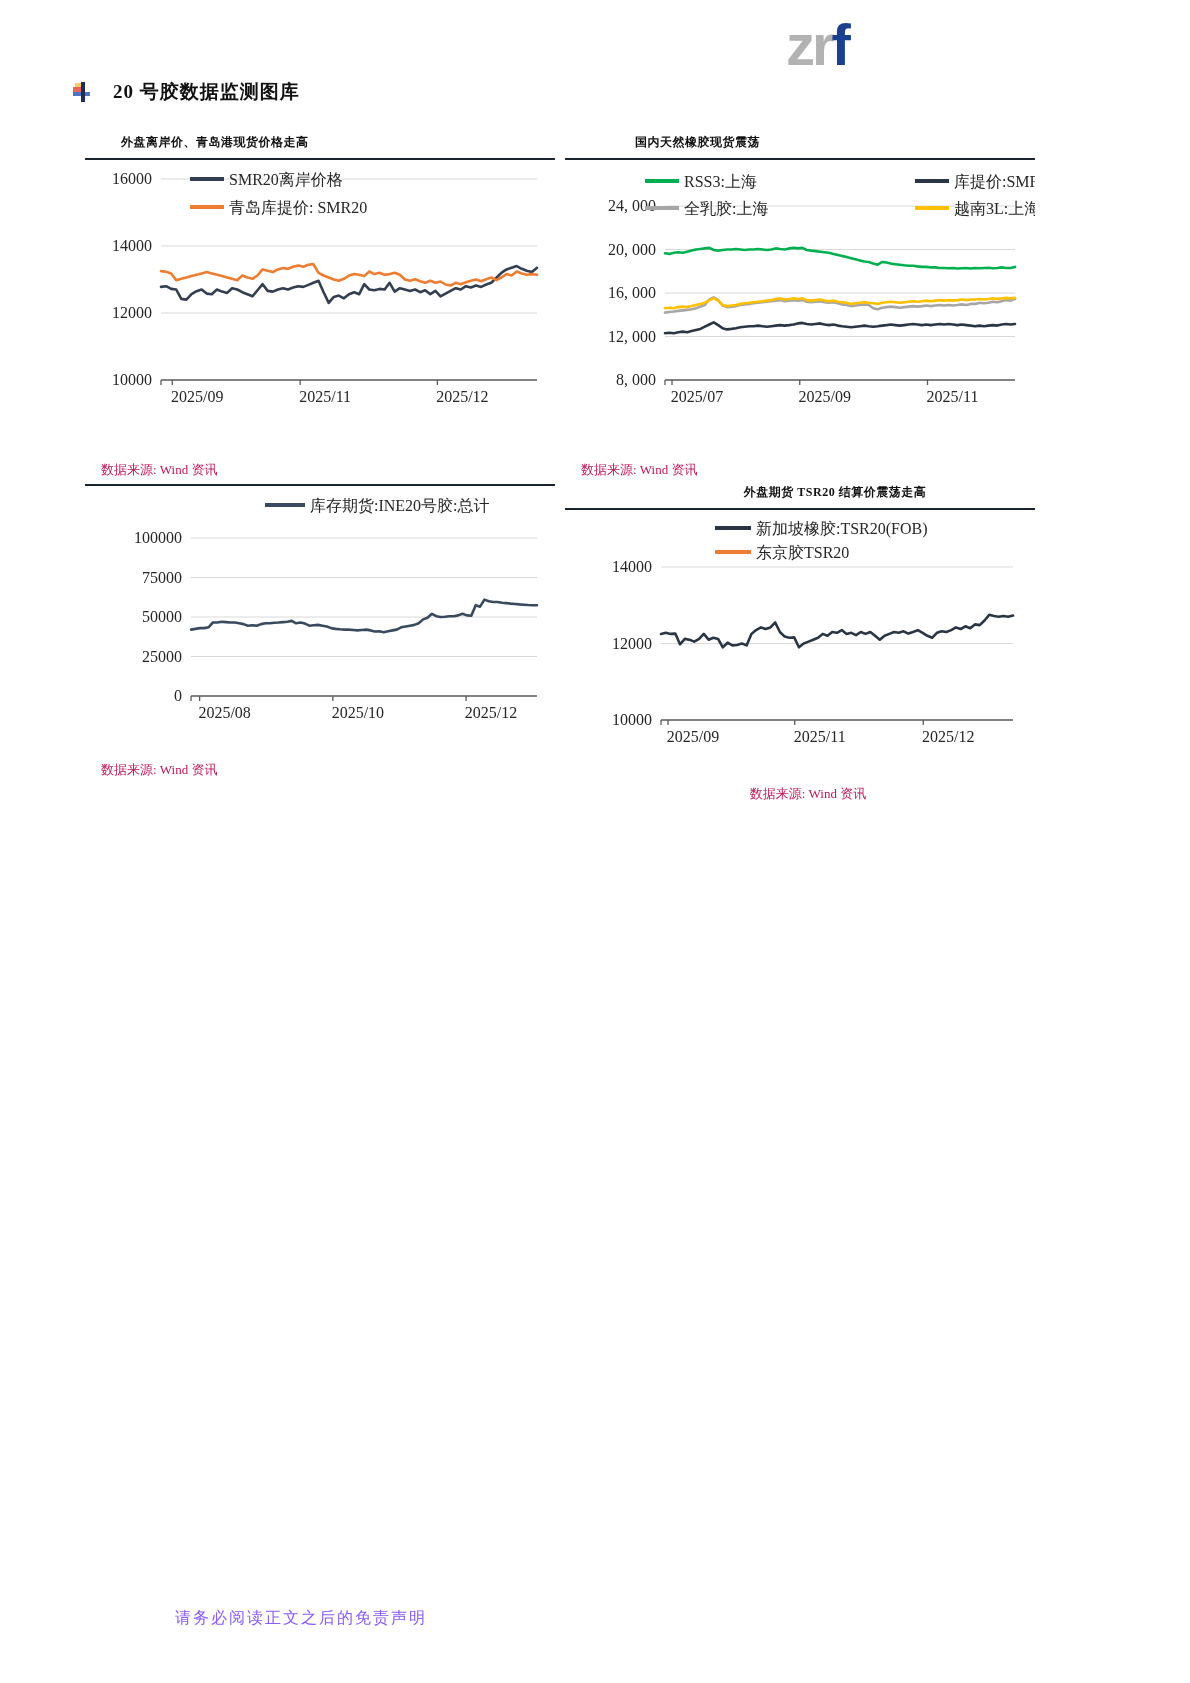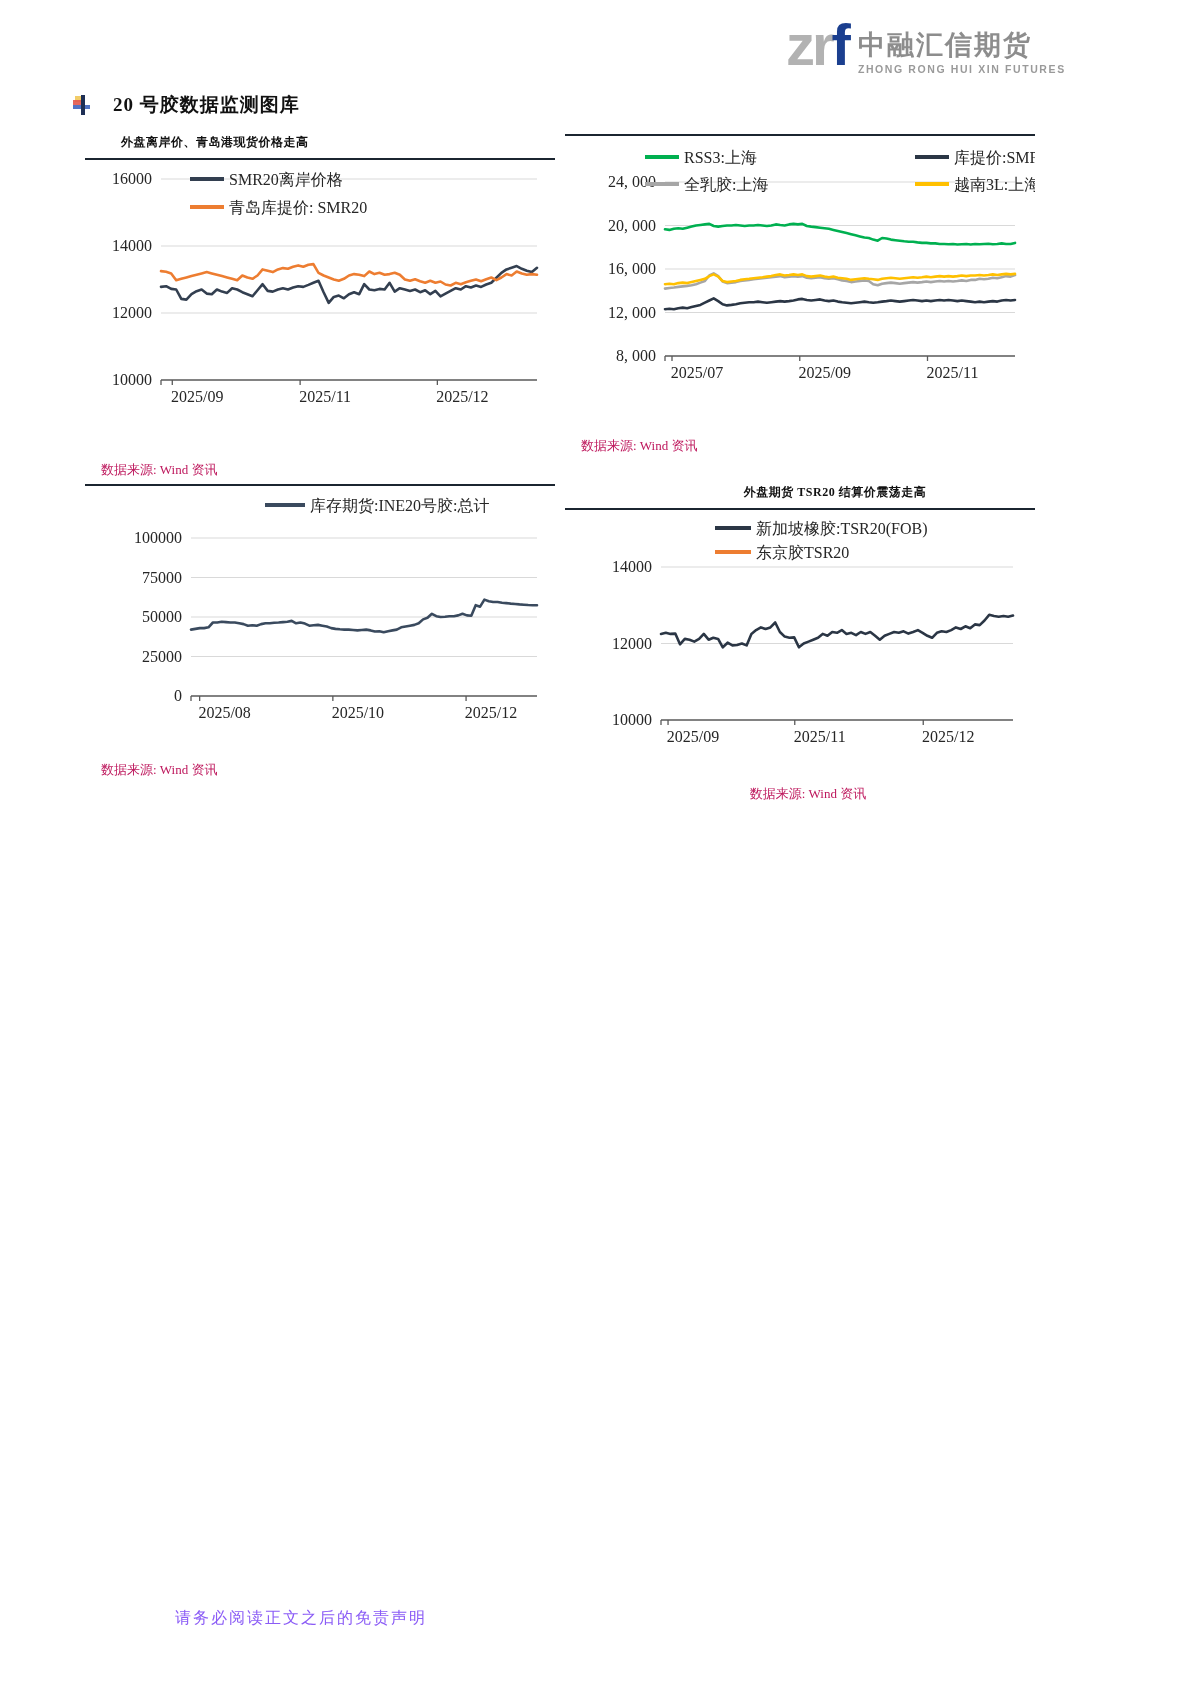--- a/index.html
+++ b/index.html
@@ -13,21 +13,21 @@
     font-size:58px; line-height:58px; letter-spacing:-3px; }
   .logo-zrf .zr { color:#b2b2b2; }
   .logo-zrf .f  { color:#1b3f8f; }
   .logo-names { margin-left:10px; padding-top:14px; }
   .logo-cn { font-size:27px; font-weight:700; color:#8d8d8d; letter-spacing:2px;
     line-height:30px; font-family:"Liberation Sans", sans-serif; }
   .logo-en { font-size:10.5px; font-weight:700; color:#9a9a9a; letter-spacing:1.6px;
     margin-top:3px; font-family:"Liberation Sans", sans-serif; }
 
   
-  .section-head { position:absolute; left:73px; top:92px; display:flex; align-items:center;text-align:center; }
+  .section-head { position:absolute; left:73px; top:79px; display:flex; align-items:center;text-align:center; }
   .bullet { position:relative; width:20px; height:22px; margin-right:20px; }
   .bullet .b-yellow { position:absolute; left:2px; top:2px; width:7px; height:6px; background:#f0c34e; opacity:.85; }
   .bullet .b-orange { position:absolute; left:0px; top:6px; width:9px; height:8px; background:#e2574c; opacity:.9; }
   .bullet .b-blue   { position:absolute; left:0px; top:11px; width:17px; height:4px; background:#5273c4; }
   .bullet .b-dark   { position:absolute; left:8px; top:1px; width:4px; height:20px; background:#1e2f55; }
   .section-title { font-size:19px; font-weight:700; letter-spacing:1px; }
 
   
   .panel { position:absolute; width:470px; }
   .panel.p1 { left:85px;  top:134px; }
@@ -45,24 +45,20 @@
 
   
   .footer { position:absolute; left:175px; top:1608px; font-size:16px;
     color:#8b5cf6; letter-spacing:2px; }
 </style>
 </head>
 <body>
 
 <div class="logo">
   <div class="logo-zrf"><span class="zr">zr</span><span class="f">f</span></div>
-  <div class="logo-names">
-    <div class="logo-cn">中融汇信期货</div>
-    <div class="logo-en">ZHONG RONG HUI XIN FUTURES</div>
-  </div>
 </div>
 
 <div class="section-head">
   <div class="bullet">
     <div class="b-yellow"></div>
       <div class="b-orange"></div>
       <div class="b-blue"></div>
       <div class="b-dark"></div>
   </div>
   <div class="section-title">20 号胶数据监测图库</div>
@@ -91,20 +87,21 @@
       <polyline points="76.0,109.1 81.1,109.8 86.2,111.5 91.2,118.2 96.3,116.8 101.4,115.5 106.5,114.1 111.6,112.8 116.6,111.5 121.7,110.1 126.8,111.5 131.9,112.8 137.0,114.1 142.1,115.5 147.1,116.8 152.2,118.2 157.3,113.5 162.4,115.5 167.5,116.8 172.5,113.5 177.6,107.4 182.7,108.8 187.8,110.1 192.9,107.4 197.9,106.1 203.0,106.8 208.1,104.8 213.2,103.4 218.3,104.8 223.4,102.8 228.4,102.1 233.5,110.8 238.6,113.5 243.7,115.5 248.8,117.5 253.8,118.8 258.9,116.8 264.0,113.5 269.1,112.1 274.2,112.8 279.2,114.1 284.3,109.5 289.4,112.1 294.5,110.8 299.6,112.8 304.6,112.1 309.7,110.8 314.8,112.8 319.9,117.5 325.0,118.8 330.1,117.2 335.1,119.2 340.2,120.8 345.3,118.8 350.4,120.8 355.5,119.5 360.5,122.5 365.6,123.5 370.7,120.8 375.8,122.2 380.9,120.2 385.9,118.8 391.0,117.5 396.1,119.2 401.2,117.2 406.3,115.5 411.4,118.2 416.4,115.5 421.5,112.1 426.6,113.5 431.7,109.5 436.8,111.5 441.8,112.8 446.9,112.1 452.0,112.8" fill="none" stroke="#ED7D31" stroke-width="2.6" stroke-linejoin="round" stroke-linecap="round"></polyline>
       <line x1="105" y1="17" x2="139" y2="17" stroke="#333F50" stroke-width="4"></line>
       <text x="144" y="22.5" font-size="16" fill="#262626">SMR20离岸价格</text>
       <line x1="105" y1="45" x2="139" y2="45" stroke="#ED7D31" stroke-width="4"></line>
       <text x="144" y="50.5" font-size="16" fill="#262626">青岛库提价: SMR20</text>
     </svg>
   <div class="source">数据来源: Wind 资讯</div>
 </div>
 
 <div class="panel p2">
+  <div class="panel-title">国内天然橡胶现货震荡</div>
   <div class="panel-rule"></div>
   <svg width="470" height="255" viewBox="0 0 470 255">
       <line x1="100" y1="44" x2="450" y2="44" stroke="#D9D9D9" stroke-width="1"></line>
       <text x="91" y="49" text-anchor="end" font-size="16" fill="#262626">24, 000</text>
       <line x1="100" y1="87.5" x2="450" y2="87.5" stroke="#D9D9D9" stroke-width="1"></line>
       <text x="91" y="92.5" text-anchor="end" font-size="16" fill="#262626">20, 000</text>
       <line x1="100" y1="131" x2="450" y2="131" stroke="#D9D9D9" stroke-width="1"></line>
       <text x="91" y="136" text-anchor="end" font-size="16" fill="#262626">16, 000</text>
       <line x1="100" y1="174.5" x2="450" y2="174.5" stroke="#D9D9D9" stroke-width="1"></line>
       <text x="91" y="179.5" text-anchor="end" font-size="16" fill="#262626">12, 000</text>

